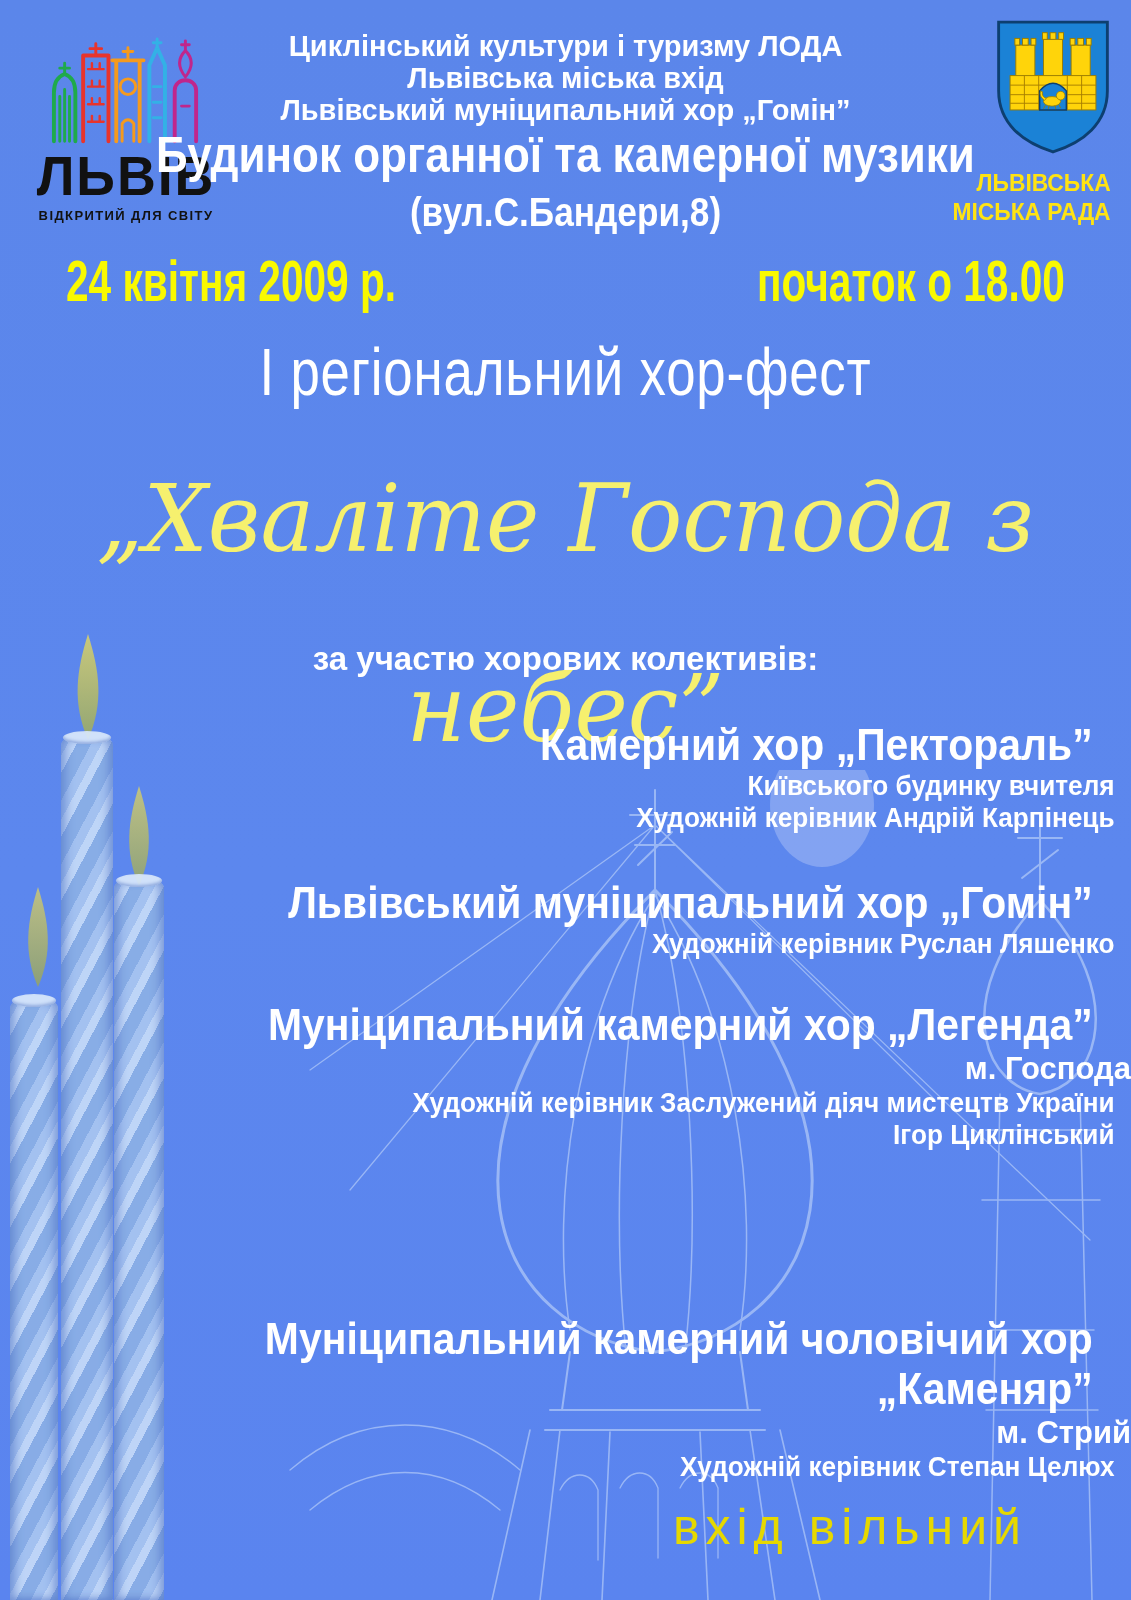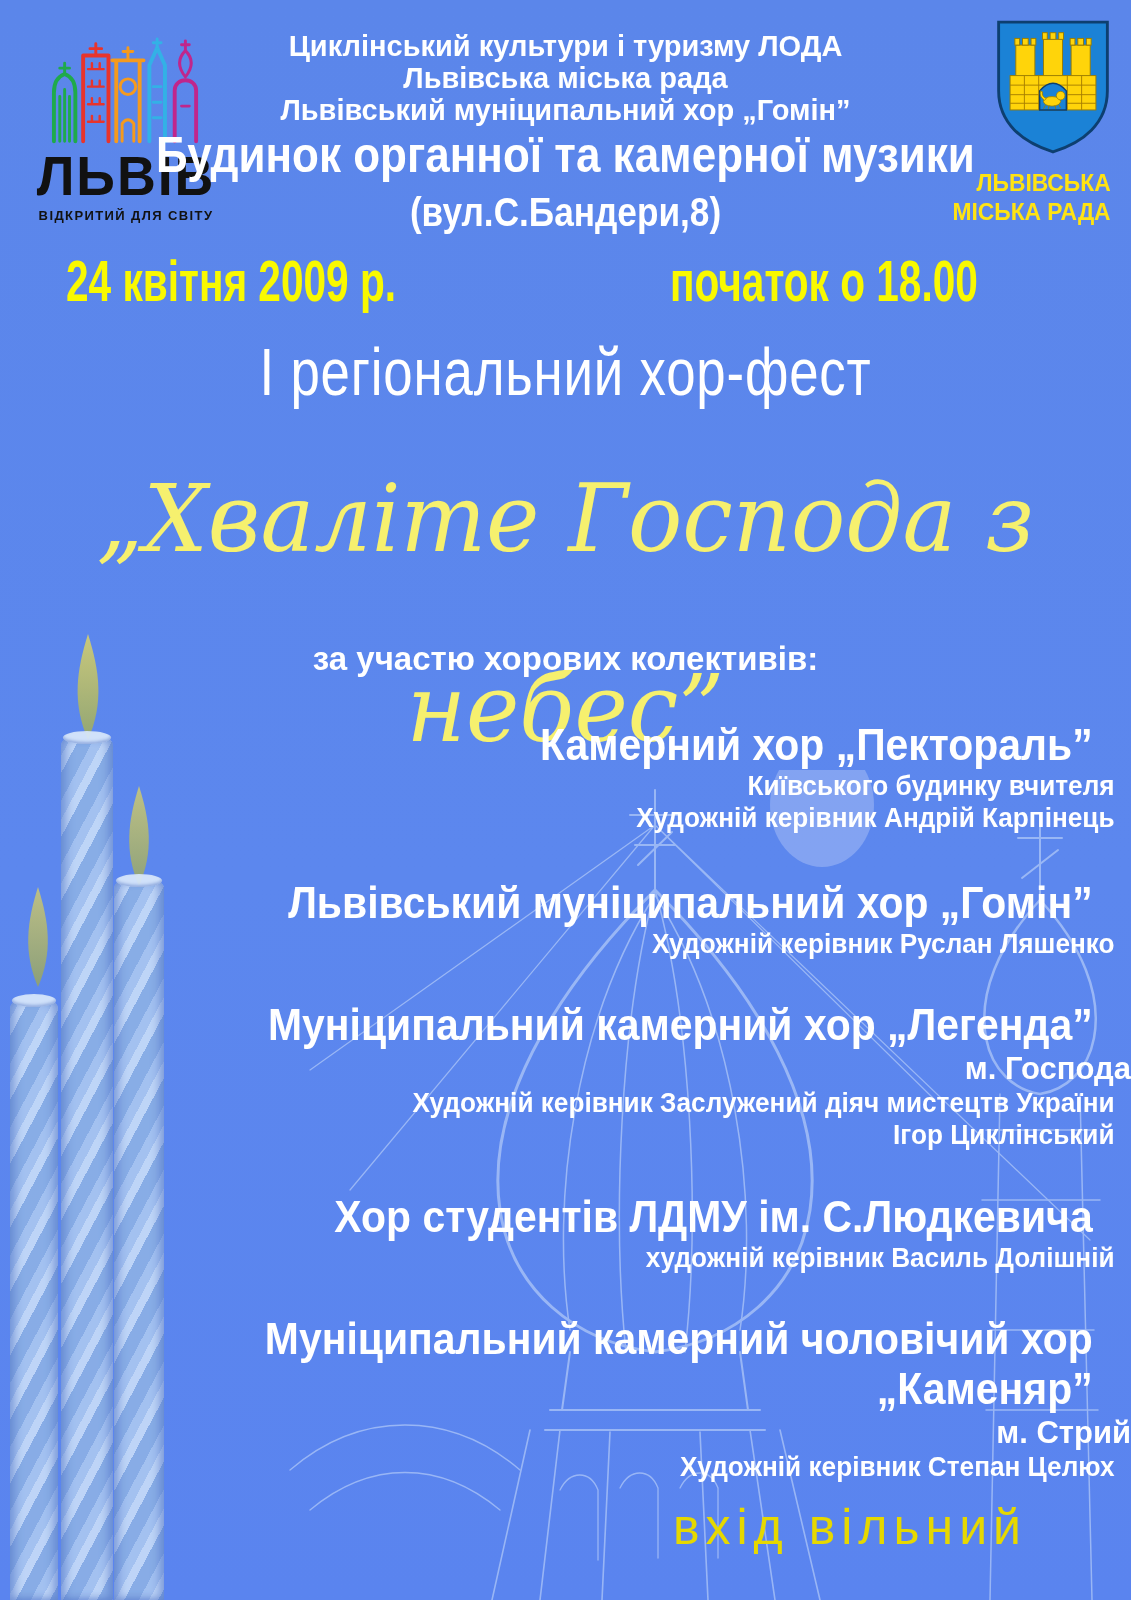--- a/index.html
+++ b/index.html
@@ -28,21 +28,21 @@
   .logo-towers{display:block;margin:0 auto;}
   .logo-word{font-weight:bold;font-size:56px;color:#111;letter-spacing:2px;line-height:56px;transform:scaleX(.96);}
   .logo-tag{font-weight:bold;font-size:13px;color:#111;letter-spacing:1.4px;margin-top:4px;}
   .org-lines{position:absolute;left:215px;right:215px;top:30px;text-align:center;color:#fff;font-weight:bold;font-size:29px;line-height:32px;}
   .coa{position:absolute;right:16px;top:16px;width:176px;text-align:right;}
   .coa-caption{color:#ffe312;font-weight:bold;font-size:24px;line-height:29px;margin-top:4px;transform:scaleX(.95);}
   
   .venue{position:absolute;left:0;right:0;top:126px;text-align:center;color:#fff;font-weight:bold;font-size:50px;transform:scaleX(.88);}
   .address{position:absolute;left:0;right:0;top:190px;text-align:center;color:#fff;font-weight:bold;font-size:40px;transform:scaleX(.88);}
   
-  .daterow{position:absolute;left:0;right:0;top:250px;height:62px;padding:0 66px;display:flex;justify-content:flex-start;align-items:center;box-sizing:border-box;}
+  .daterow{position:absolute;left:0;right:0;top:250px;height:62px;padding:0 66px;display:flex;justify-content:space-between;align-items:center;box-sizing:border-box;}
   .daterow .dt{color:#f9f900;font-weight:bold;font-size:58px;line-height:60px;}
   .dt-left{transform:scaleX(.70);transform-origin:left center;}
   .dt-right{transform:scaleX(.70);transform-origin:right center;}
   
   .fest{position:absolute;left:0;right:0;top:334px;text-align:center;color:#fff;font-size:66px;font-weight:400;transform:scaleX(.80);letter-spacing:1px;}
   .script-title{
     position:absolute;left:0;right:0;top:424px;text-align:center;
     color:#f6f06e;font-family:"DejaVu Serif",serif;font-style:italic;
     font-size:94px;line-height:190px;transform:scaleX(.96);
   }
@@ -142,21 +142,21 @@
           <path d="M137 72 H145" stroke-width="3"></path>
         </g>
       </g>
     </svg>
     <div class="logo-word">ЛЬВІВ</div>
     <div class="logo-tag">ВІДКРИТИЙ ДЛЯ СВІТУ</div>
   </div>
 
   <div class="org-lines">
     <div>Циклінський культури і туризму ЛОДА</div>
-    <div>Львівська міська рада</div>
+    <div>Львівська міська вхід</div>
     <div>Львівський муніципальний хор „Гомін”</div>
   </div>
 
   <div class="coa">
     <svg width="124" height="144" viewBox="0 0 130 150">
       <path d="M8 6 H122 V78 C122 112 97 132 65 142 C33 132 8 112 8 78 Z" fill="#1b82d6" stroke="#0d3f70" stroke-width="3"></path>
       <g fill="#ffd40a" stroke="#9a7c00" stroke-width="1">
         <rect x="26" y="30" width="20" height="34"></rect>
         <rect x="25" y="23" width="5" height="7"></rect>
           <rect x="33" y="23" width="6" height="7"></rect>
@@ -210,26 +210,20 @@
     <div class="city"></div>
     <div class="ln">Художній керівник Руслан Ляшенко</div>
     <div class="ln"></div>
   </div>
   <div class="choir c3">
     <div class="nm">Муніципальний камерний хор „Легенда”</div>
     <div class="city">м. Господа</div>
     <div class="ln">Художній керівник Заслужений діяч мистецтв України</div>
     <div class="ln">Ігор Циклінський</div>
   </div>
-  <div class="choir c4">
-    <div class="nm">Хор студентів ЛДМУ ім. С.Людкевича</div>
-    <div class="city"></div>
-    <div class="ln">художній керівник Василь Долішній</div>
-    <div class="ln"></div>
-  </div>
   <div class="choir c5">
     <div class="nm">Муніципальний камерний чоловічий хор „Каменяр”</div>
     <div class="city">м. Стрий</div>
     <div class="ln">Художній керівник Степан Целюх</div>
     <div class="ln"></div>
   </div>
 
   <div class="free">вхід вільний</div>
 
 </div>

